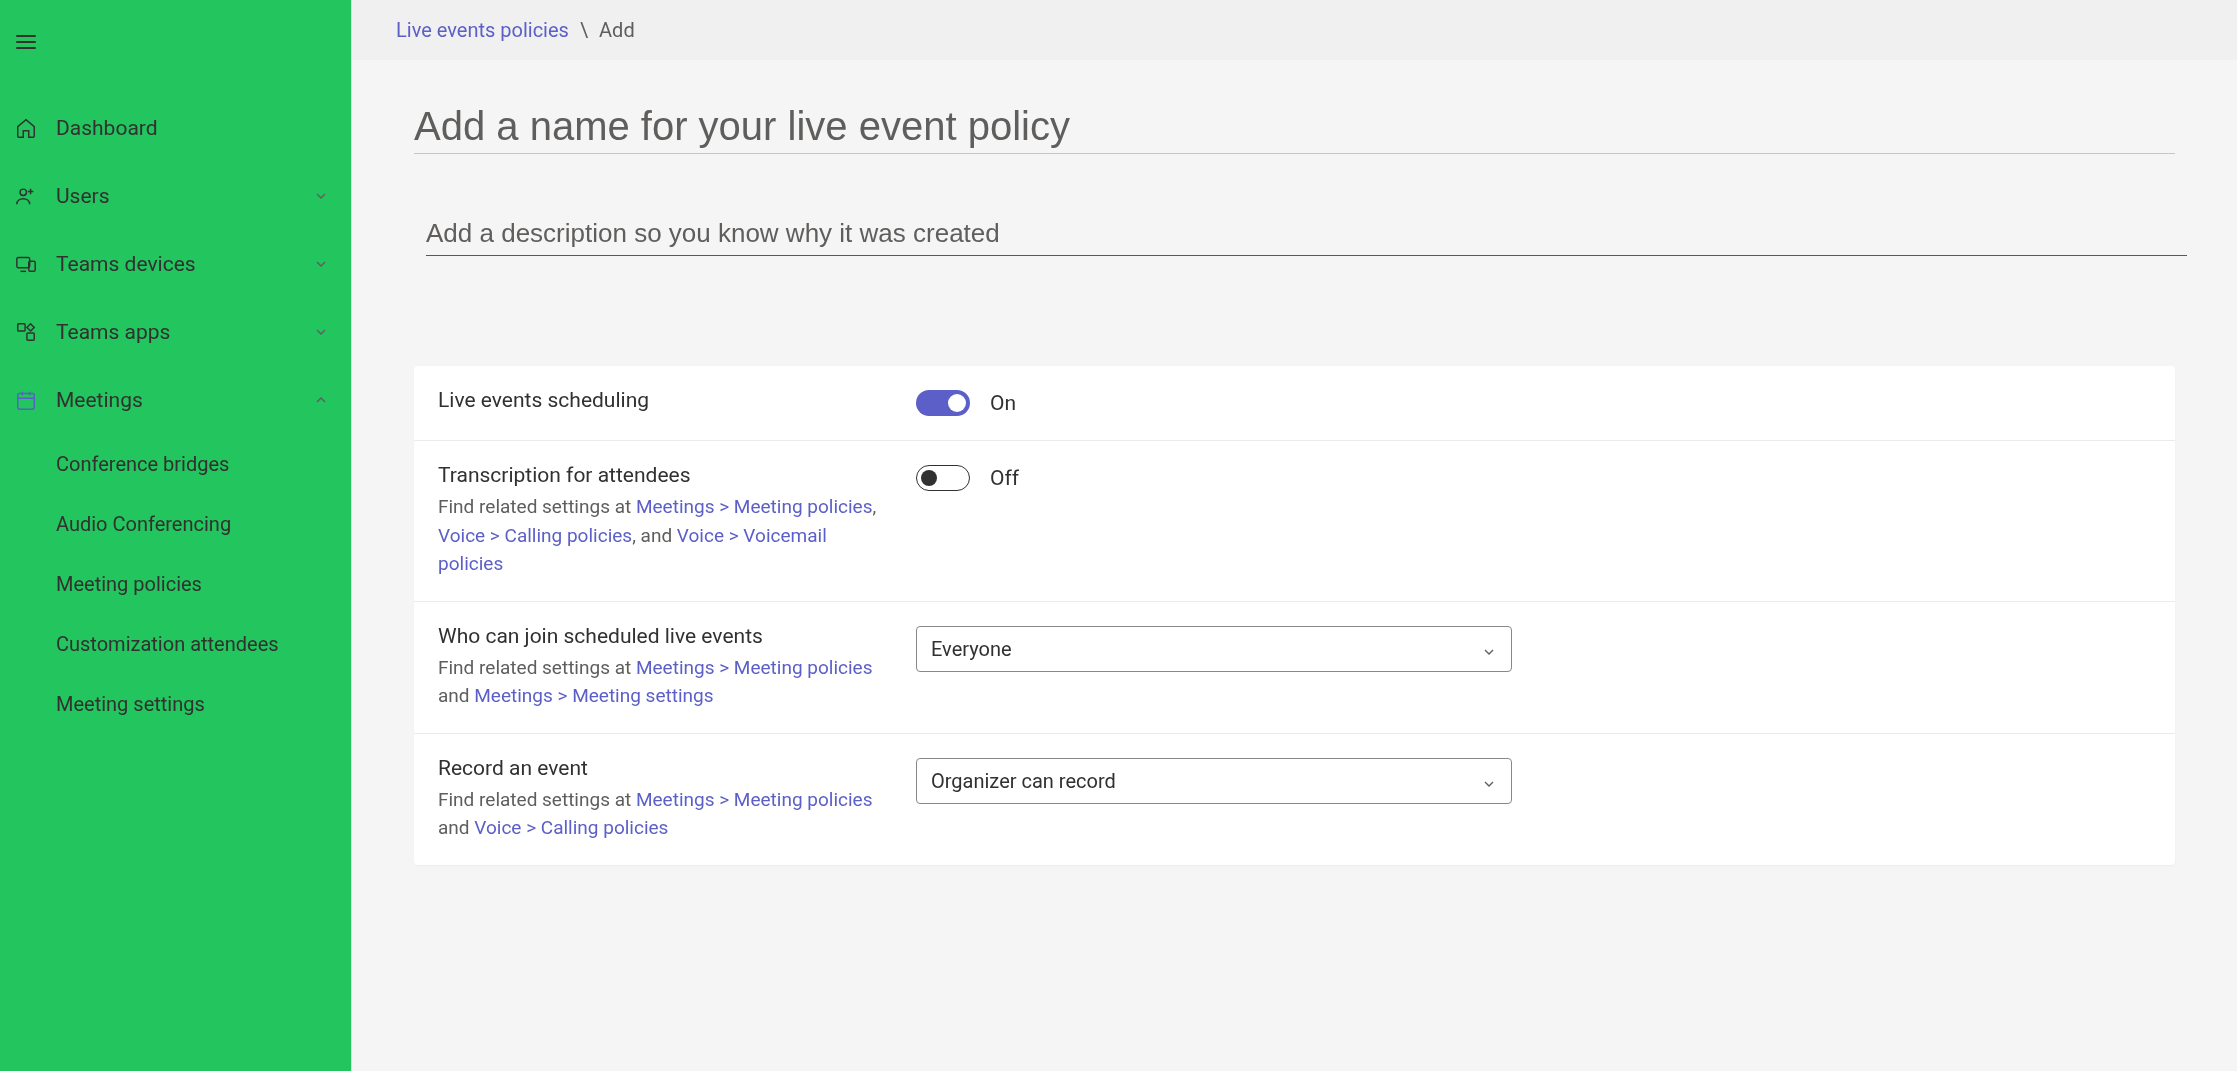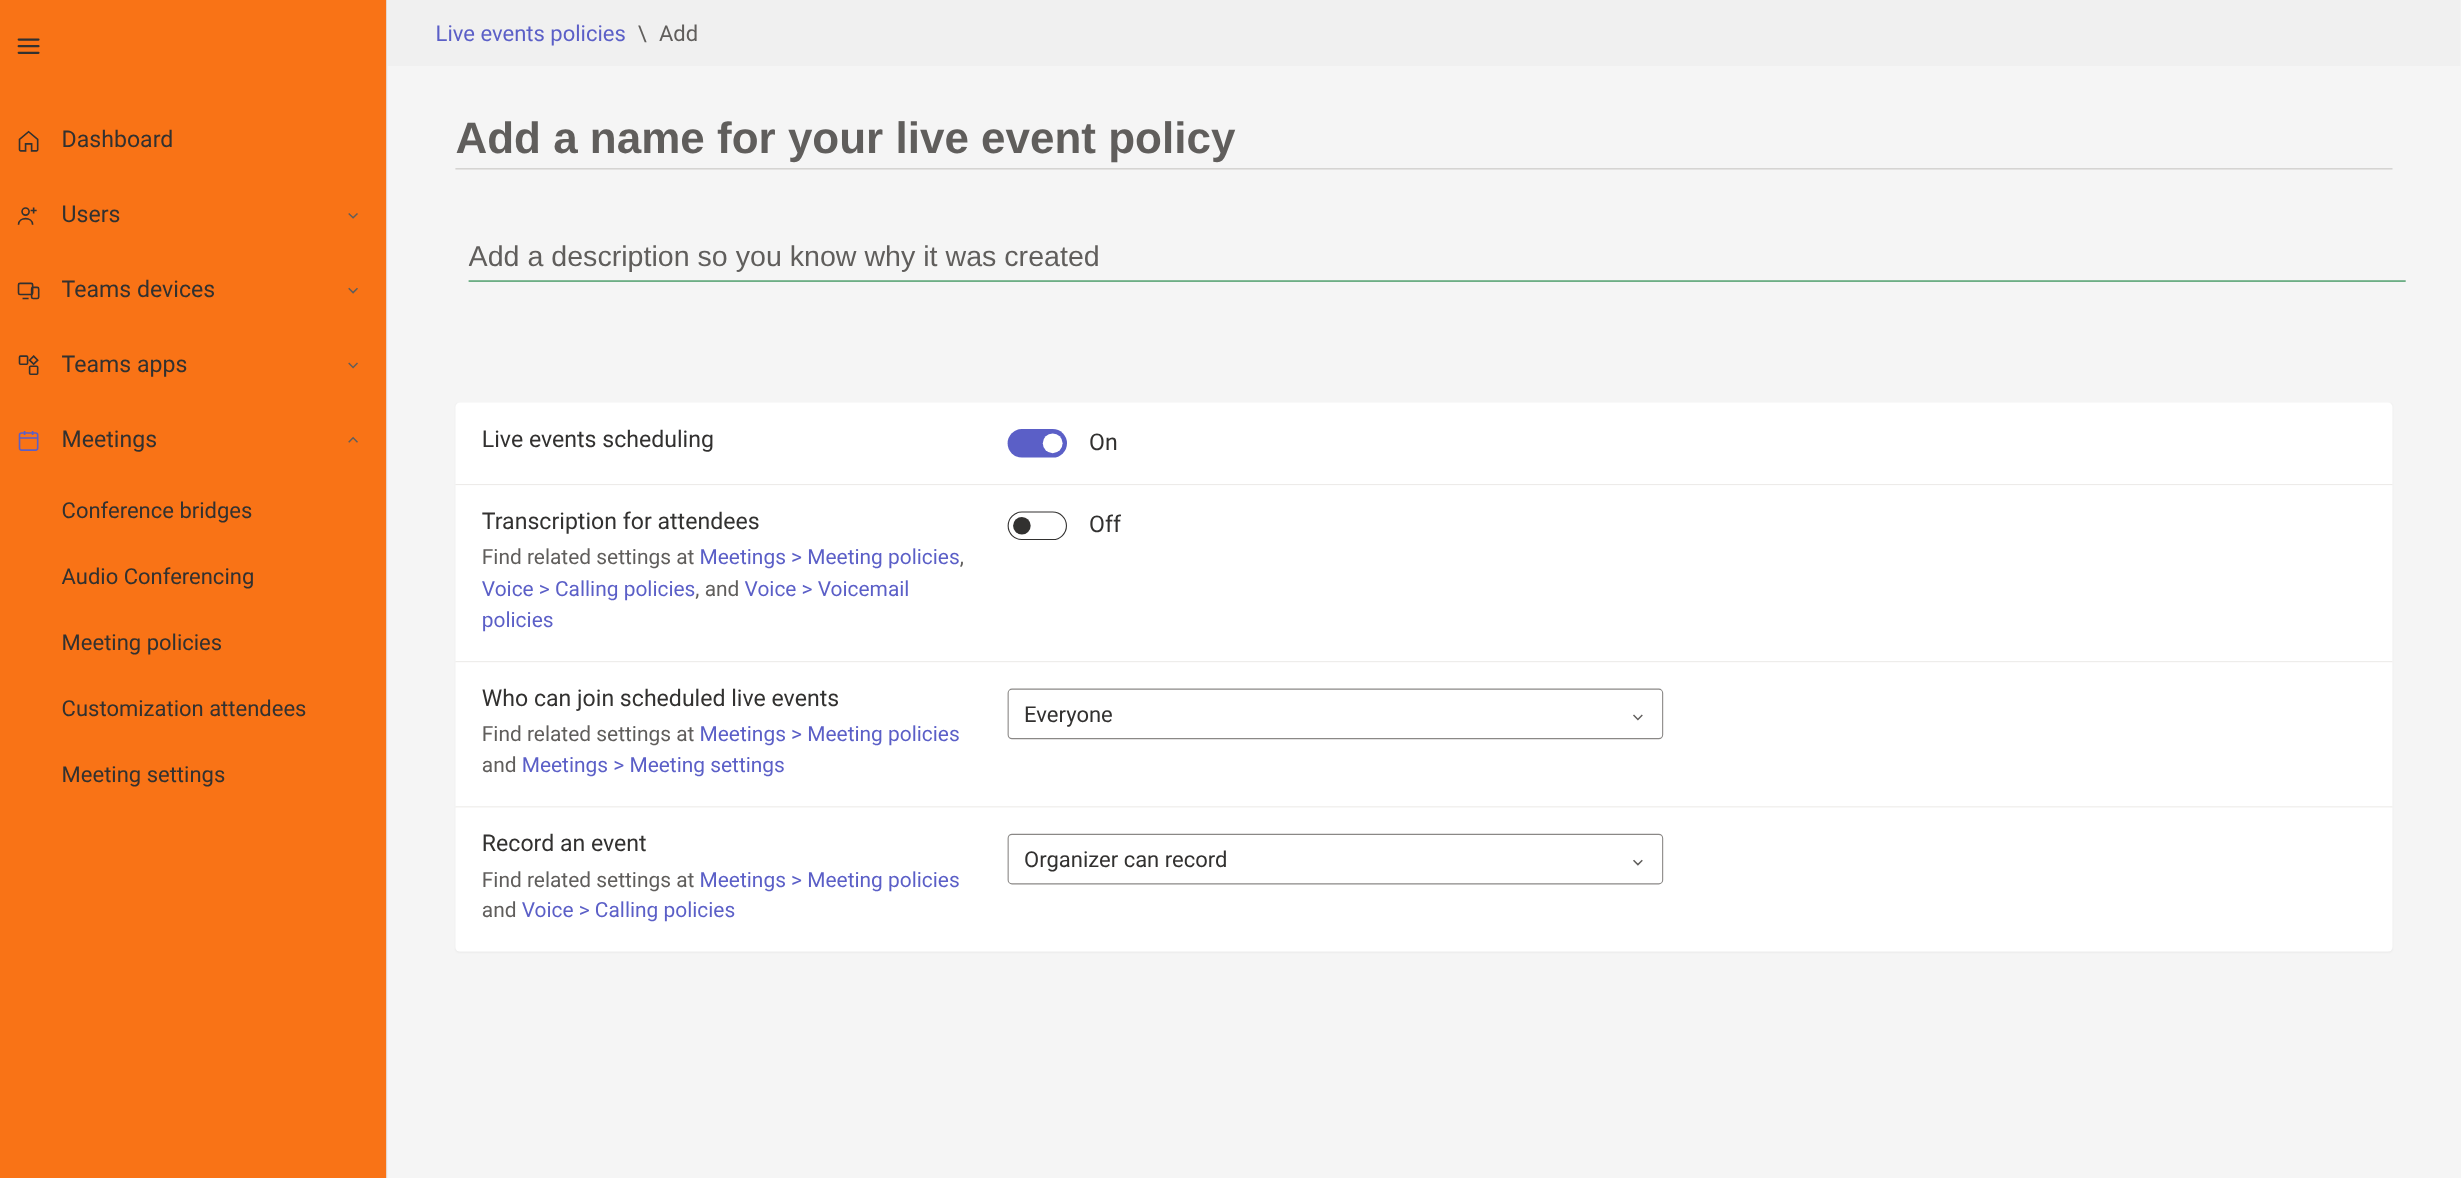--- a/index.html
+++ b/index.html
@@ -8,21 +8,21 @@
     background: #f5f5f5;
     color: #323130;
     width: 2237px;
     height: 1071px;
     overflow: hidden;
     display: flex;
   }
   
   .sidebar {
     width: 352px;
-    background: #f97316;
+    background: #22c55e;
     border-right: 1px solid #e1e1e1;
     display: flex;
     flex-direction: column;
     padding-top: 18px;
   }
   .hamburger {
     padding: 12px 14px 36px 14px;
   }
   .hamburger svg { width: 24px; height: 24px; }
   .nav-item {
@@ -76,21 +76,21 @@
     padding: 40px 62px 0 62px;
     flex: 1;
     overflow: auto;
   }
   .title-input {
     width: 100%;
     border: none;
     border-bottom: 1px solid #c8c6c4;
     background: transparent;
     font-size: 40px;
-    font-weight: 700;
+    font-weight: 400;
     color: #605e5c;
     padding: 4px 0;
     outline: none;
   }
   .title-input::placeholder { color: #605e5c; }
   .desc-input {
     width: 100%;
     border: none;
     border-bottom: 1px solid #15803d;
     background: transparent;

